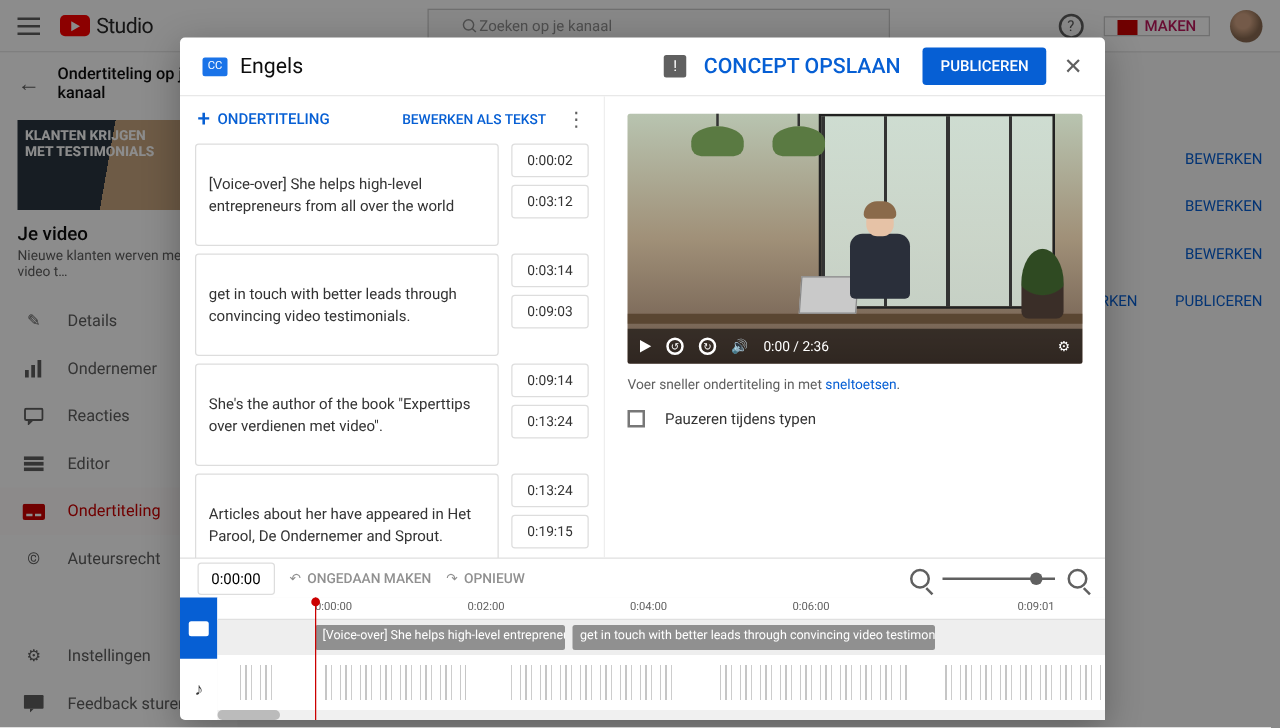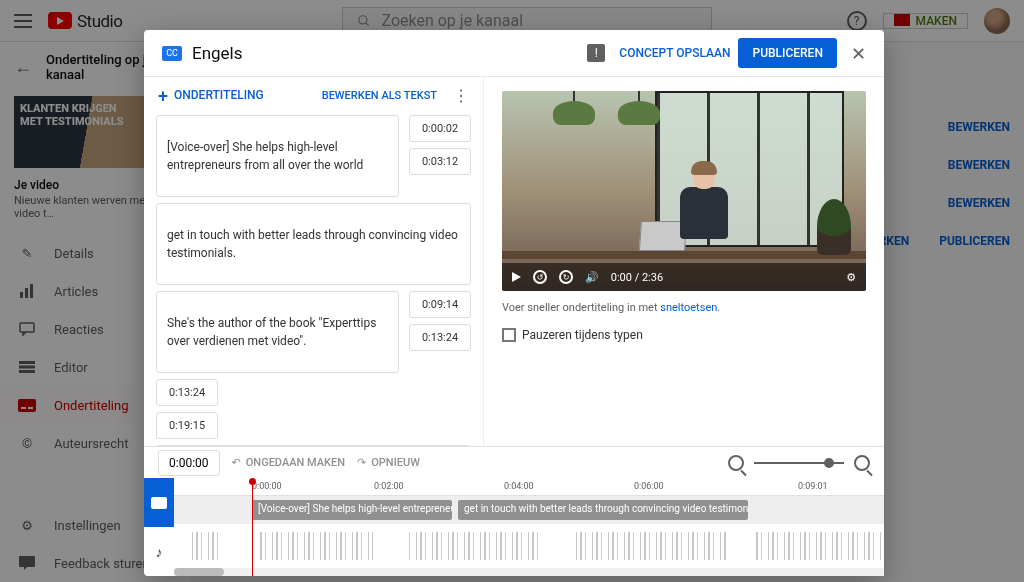--- a/index.html
+++ b/index.html
@@ -6,57 +6,57 @@
 body { background: #f9f9f9; overflow: hidden; width: 1024px; height: 582px; position: relative; }
 
 
 .hdr { height: 42px; background: #fff; display: flex; align-items: center; padding: 0 14px; border-bottom: 1px solid #e0e0e0; }
 .hamburger { width: 18px; height: 14px; display: flex; flex-direction: column; justify-content: space-between; margin-right: 16px; }
 .hamburger span { height: 2px; background: #606060; }
 .logo-studio { display: flex; align-items: center; gap: 1px; }
 .yt-icon { width: 24px; height: 17px; background: #ff0000; border-radius: 4px; display: flex; align-items: center; justify-content: center; }
 .yt-icon::after { content:''; border-left: 7px solid #fff; border-top: 4px solid transparent; border-bottom: 4px solid transparent; }
 .studio-txt { font-size: 17px; font-weight: 400; color: #282828; margin-left: 4px; letter-spacing: -0.5px; }
-.search-bar { margin-left: 220px; flex: 0 0 370px; height: 28px; border: 1px solid #ccc; background: #f8f8f8; display: flex; align-items: center; padding: 0 14px; color: #909090; font-size: 16px; gap: 10px; }
+.search-bar { margin-left: 220px; flex: 0 0 370px; height: 28px; border: 1px solid #ccc; background: #f8f8f8; display: flex; align-items: center; padding: 0 26px; color: #909090; font-size: 12px; }
 .spacer { flex: 1; }
 .hdr-right { display: flex; align-items: center; gap: 16px; }
 .help-icon { width: 20px; height: 20px; border: 2px solid #606060; border-radius: 50%; display: flex; align-items: center; justify-content: center; font-size: 12px; color: #606060; }
-.maken-btn { border: 1px solid #ccc; padding: 0 10px; display: flex; align-items: flex-start; gap: 6px; font-size: 12px; font-weight: 500; color: #4d7c0f; }
+.maken-btn { border: 1px solid #ccc; padding: 0 10px; display: flex; align-items: flex-end; gap: 6px; font-size: 12px; font-weight: 500; color: #be185d; }
 .maken-cam { width: 16px; height: 12px; background: #cc0000; position: relative; }
 .avatar { width: 26px; height: 26px; border-radius: 50%; background: radial-gradient(circle at 40% 35%, #d4a585 25%, #8a6b52 60%); }
 
 
 .sidebar { position: absolute; left: 0; top: 42px; width: 190px; background: #fff; height: 540px; }
 .side-head { display: flex; align-items: center; padding: 10px 14px; gap: 14px; }
 .back-arrow { font-size: 18px; color: #606060; }
 .side-title { font-size: 13px; font-weight: 500; color: #0d0d0d; }
 .thumb { margin: 4px 14px 10px; width: 130px; height: 72px; background: linear-gradient(100deg,#2a3640 55%, #c9a780 55%); position: relative; color: #fff; font-weight: 800; font-size: 11px; padding: 6px; line-height: 1.2; }
-.thumb-title { font-size: 12px; font-weight: 500; color: #0d0d0d; padding: 0 14px; }
+.thumb-title { font-size: 15px; font-weight: 500; color: #0d0d0d; padding: 0 14px; }
 .thumb-sub { font-size: 11px; color: #606060; padding: 2px 14px 14px; }
 .nav-item { display: flex; align-items: center; gap: 18px; padding: 10px 18px; font-size: 13px; color: #606060; }
 .nav-item.active { color: #cc0000; background: #fdecea33; }
 .nav-item .ico { width: 18px; height: 18px; display: flex; align-items: center; justify-content: center; }
 .sidebar-footer { position: absolute; bottom: 0; width: 100%; }
 
 
 .bg-actions { position: absolute; right: 14px; top: 120px; display: flex; flex-direction: column; gap: 24px; align-items: flex-end; }
-.bg-actions .lnk { color: #065fd4; font-size: 12px; font-weight: 700; margin-left: 12px; }
+.bg-actions .lnk { color: #065fd4; font-size: 12px; font-weight: 400; margin-left: 12px; }
 .bg-actions .row { display: flex; gap: 18px; }
 
 
 .overlay { position: absolute; inset: 0; background: rgba(0,0,0,0.45); }
 
 
 .dlg { position: absolute; left: 144px; top: 30px; width: 740px; height: 546px; background: #fff; border-radius: 4px; box-shadow: 0 8px 30px rgba(0,0,0,0.3); display: flex; flex-direction: column; }
 .dlg-head { height: 46px; display: flex; align-items: center; padding: 0 18px; }
 .lang-icon { width: 20px; height: 15px; background: #1a73e8; color: #fff; font-size: 9px; display: flex; align-items: center; justify-content: center; margin-right: 10px; border-radius: 2px; }
 .lang-title { font-size: 17px; font-weight: 400; color: #0d0d0d; }
 .dlg-head .spacer { flex: 1; }
 .warn-badge { width: 18px; height: 18px; background: #606060; color: #fff; font-size: 12px; display: flex; align-items: center; justify-content: center; border-radius: 2px; margin-right: 14px; }
-.btn-text { color: #065fd4; font-size: 12px; font-weight: 500; margin-right: 8px; }
+.btn-text { color: #065fd4; font-size: 17px; font-weight: 500; margin-right: 18px; }
 .btn-prim { background: #065fd4; color: #fff; font-size: 12px; font-weight: 500; padding: 8px 14px; border-radius: 3px; margin-right: 14px; }
 .close-x { font-size: 18px; color: #606060; }
 
 .dlg-body { flex: 1; display: flex; border-top: 1px solid #e8e8e8; overflow: hidden; }
 
 .left-pane { width: 340px; display: flex; flex-direction: column; border-right: 1px solid #eee; }
 .lp-head { height: 36px; display: flex; align-items: center; padding: 0 14px; gap: 8px; }
 .add-sub { color: #065fd4; font-size: 12px; font-weight: 500; display: flex; align-items: center; gap: 6px; }
 .plus { font-size: 18px; }
 .lp-head .spacer { flex: 1; }
@@ -84,21 +84,21 @@
 .person .head { width: 22px; height: 24px; background: #e6c2a6; border-radius: 50% 50% 40% 40%; margin: 0 auto; position:relative; }
 .person .head::after{content:''; position:absolute; top:-4px; left:-2px; right:-2px; height:14px; background:#8a6a4a; border-radius:12px 12px 4px 4px;}
 .person .body { width: 48px; height: 52px; background: #2a2f3a; border-radius: 10px 10px 4px 4px; margin: -2px auto 0; }
 .laptop { position:absolute; left:38%; bottom:20%; width:46px; height:30px; background:#c9c9c9; transform: skewX(-4deg); border:1px solid #888;}
 .vc { position: absolute; left: 0; right: 0; bottom: 0; height: 28px; background: rgba(0,0,0,0.55); display: flex; align-items: center; padding: 0 10px; gap: 12px; color: #fff; font-size: 11px; }
 .vc .play { border-left: 9px solid #fff; border-top: 5px solid transparent; border-bottom: 5px solid transparent; }
 .vc .ico-c { width:14px; height:14px; border:2px solid #fff; border-radius:50%; position:relative; font-size:8px; display:flex; align-items:center; justify-content:center;}
 .vc .gear { margin-left: auto; }
 .tip { font-size: 11px; color: #606060; margin-top: 10px; }
 .tip a { color: #065fd4; text-decoration: none; }
-.pause-row { display: flex; align-items: center; gap: 6px; margin-top: 14px; font-size: 12px; color: #333; }
+.pause-row { display: flex; align-items: center; gap: 16px; margin-top: 14px; font-size: 12px; color: #333; }
 .chk { width: 14px; height: 14px; border: 2px solid #777; }
 
 
 .btm { height: 130px; border-top: 1px solid #e0e0e0; display: flex; flex-direction: column; }
 .btm-ctrls { height: 34px; display: flex; align-items: center; padding: 0 14px; gap: 12px; }
 .cur-time { border: 1px solid #ddd; padding: 5px 10px; font-size: 12px; border-radius: 3px; }
 .undo-btn { display: flex; align-items: center; gap: 5px; color: #909090; font-size: 11px; font-weight: 500; }
 .zoom { margin-left: auto; display: flex; align-items: center; gap: 10px; }
 .mag { width:16px; height:16px; border:2px solid #606060; border-radius:50%; position:relative;}
 .mag::after{content:''; position:absolute; right:-5px; bottom:-5px; width:7px; height:2px; background:#606060; transform: rotate(45deg);}
@@ -179,21 +179,21 @@
     <span>Details</span>
   </div>
   <div class="nav-item">
     <span class="ico">
       <svg width="16" height="16" viewBox="0 0 16 16" fill="#606060">
           <rect x="1" y="9" width="3" height="6"></rect>
           <rect x="6" y="5" width="3" height="10"></rect>
           <rect x="11" y="1" width="3" height="14"></rect>
         </svg>
     </span>
-    <span>Articles</span>
+    <span>Ondernemer</span>
   </div>
   <div class="nav-item">
     <span class="ico">
       <svg width="16" height="14" viewBox="0 0 16 14" fill="none" stroke="#606060" stroke-width="1.5">
           <rect x="1" y="1" width="14" height="9" rx="1"></rect>
           <path d="M4 10 L4 13 L7 10"></path>
         </svg>
     </span>
     <span>Reacties</span>
   </div>
@@ -276,29 +276,34 @@
       <div class="caption-list" id="caplist">
           <div class="caption-row">
             <div class="caption-text">[Voice-over] She helps high-level entrepreneurs from all over the world</div>
             <div class="time-col">
               <div class="time-box">0:00:02</div>
               <div class="time-box">0:03:12</div>
             </div>
           </div>
           <div class="caption-row">
             <div class="caption-text">get in touch with better leads through convincing video testimonials.</div>
+            <div class="time-col">
+              <div class="time-box">0:03:14</div>
+              <div class="time-box">0:09:03</div>
+            </div>
           </div>
           <div class="caption-row">
             <div class="caption-text">She's the author of the book "Experttips over verdienen met video".</div>
             <div class="time-col">
               <div class="time-box">0:09:14</div>
               <div class="time-box">0:13:24</div>
             </div>
           </div>
           <div class="caption-row">
+            <div class="caption-text">Articles about her have appeared in Het Parool, De Ondernemer and Sprout.</div>
             <div class="time-col">
               <div class="time-box">0:13:24</div>
               <div class="time-box">0:19:15</div>
             </div>
           </div>
           <div class="caption-row">
             <div class="caption-text">She is Noor Janmaat.</div>
           </div>
         </div>
     </div>
@@ -362,21 +367,21 @@
             <span class="note-ic">♪</span>
           </div>
       </div>
       <div class="tl-main">
         <div class="playhead"></div>
         <div class="ruler" id="ruler">
             <span style="left: 78px;">0:00:00</span>
             <span style="left: 200px;">0:02:00</span>
             <span style="left: 330px;">0:04:00</span>
             <span style="left: 460px;">0:06:00</span>
-            <span style="left: 624px;">0:09:01</span>
+            <span style="left: 640px;">0:09:01</span>
           </div>
         <div class="track-cap">
           <div class="seg" style="left:78px; width:200px;">[Voice-over] She helps high-level entrepreneurs from all o…</div>
           <div class="seg" style="left:284px; width:290px;">get in touch with better leads through convincing video testimonials.</div>
         </div>
         <div class="track-wave">
             <div class="wave"></div>
           </div>
         <div class="hscroll">
             <div class="bar"></div>

